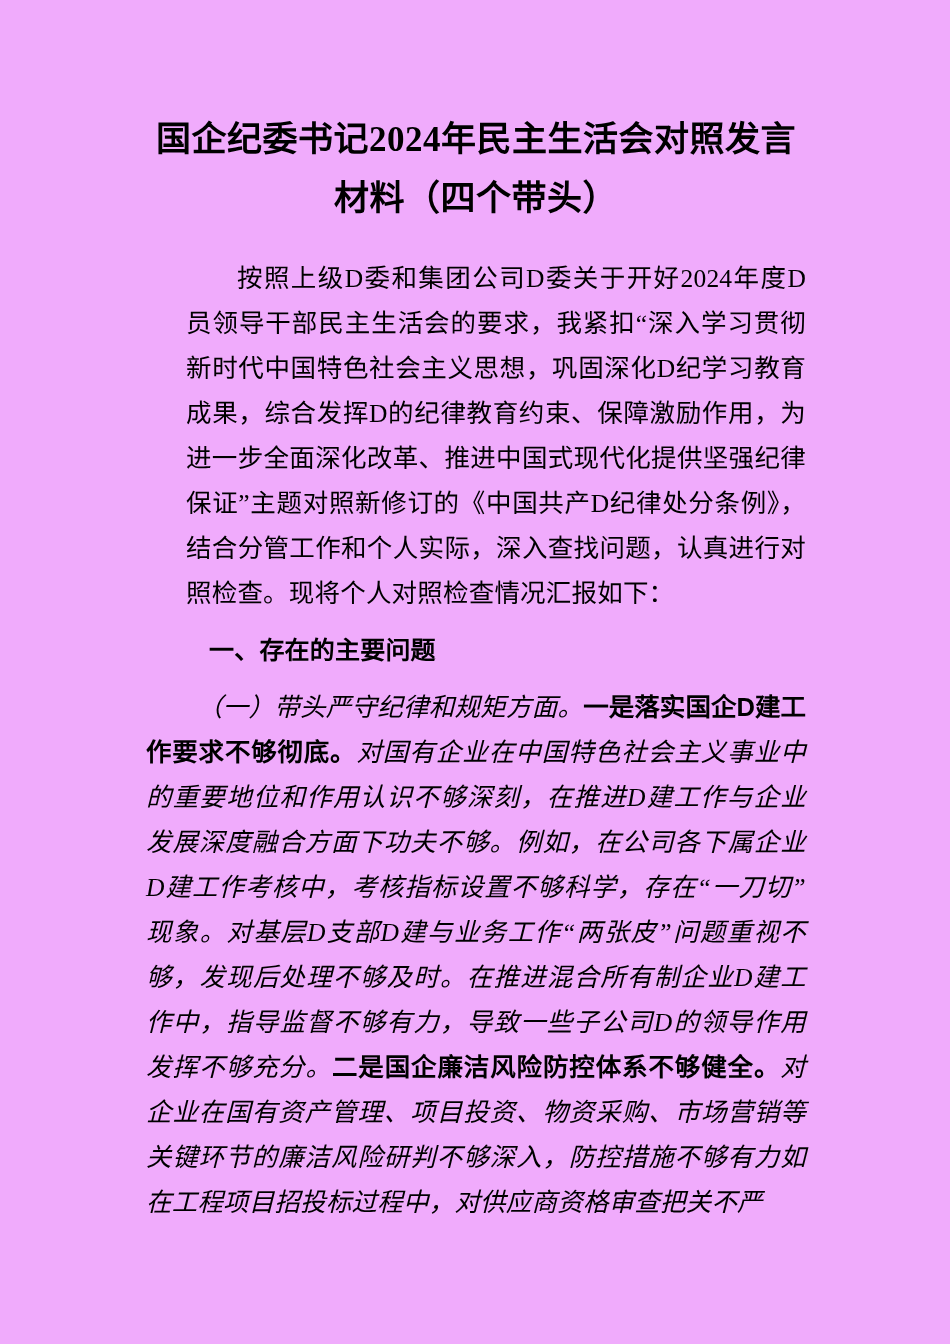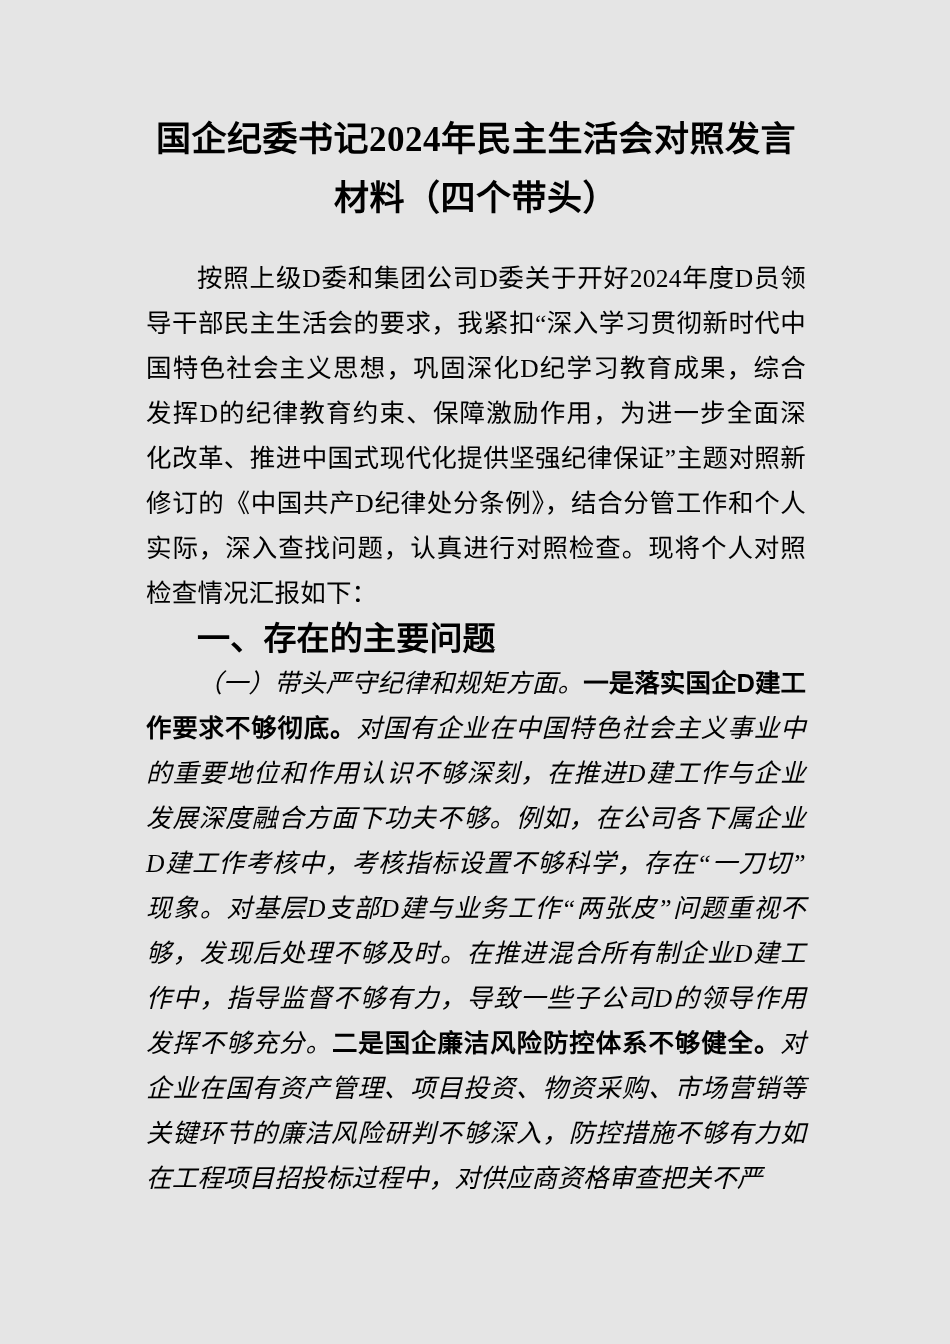--- a/index.html
+++ b/index.html
@@ -6,21 +6,21 @@
   html, body {
     margin: 0;
     padding: 0;
     background: #ffffff;
   }
 
   .page {
     position: relative;
     width: 950px;
     height: 1344px;
-    background: #e5e5e5;
+    background: #f0abfc;
     overflow: hidden;
     box-sizing: border-box;
   }
 
   .content {
     position: absolute;
     left: 146px;
     top: 0;
     width: 660px;
   }
@@ -50,31 +50,32 @@
     text-align-last: left;
     text-indent: 51px;
     margin: 0;
     letter-spacing: 0.2px;
     word-break: break-all;
     -webkit-font-smoothing: antialiased;
   }
 
   .para.first-para {
     margin-top: 28px;
+    margin-left: 40px;
   }
 
   
   .section-heading {
     font-family: "Liberation Sans", "DejaVu Sans", sans-serif;
     font-weight: bold;
-    font-size: 33px;
+    font-size: 25px;
     line-height: 45px;
     color: #000000;
     text-indent: 51px;
-    margin: 0;
+    margin: 12px;
     letter-spacing: 0.2px;
     word-break: break-all;
   }
 
   
   .b {
     font-family: "Liberation Sans", "DejaVu Sans", sans-serif;
     font-weight: bold;
     letter-spacing: 0;
   }

